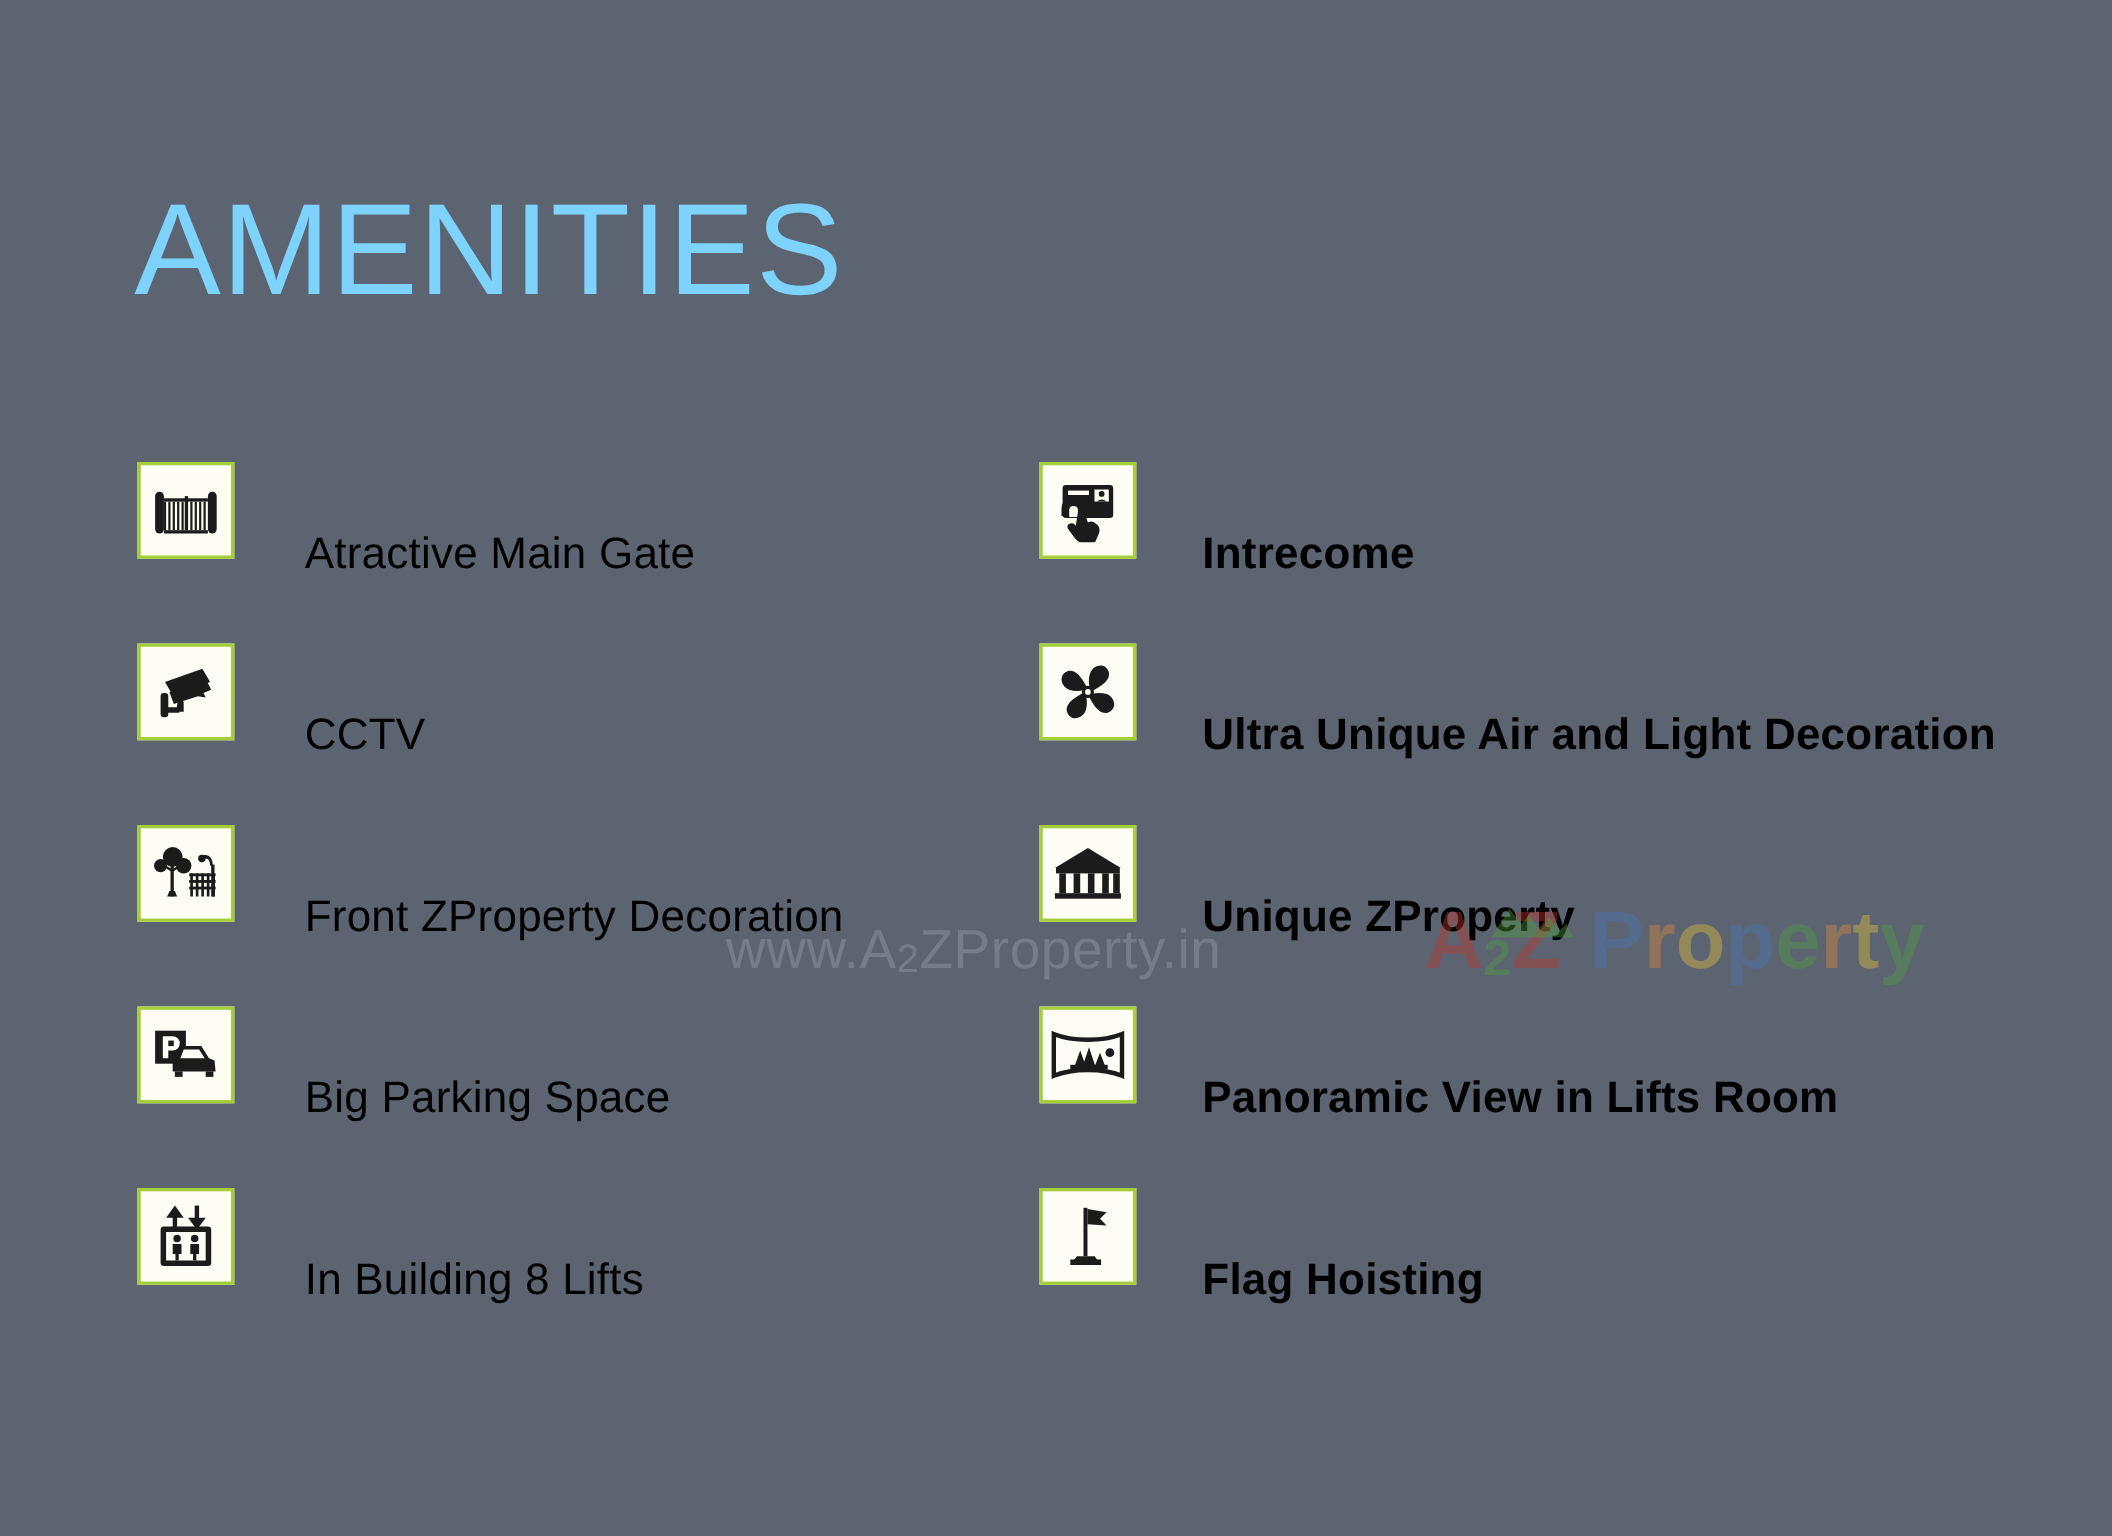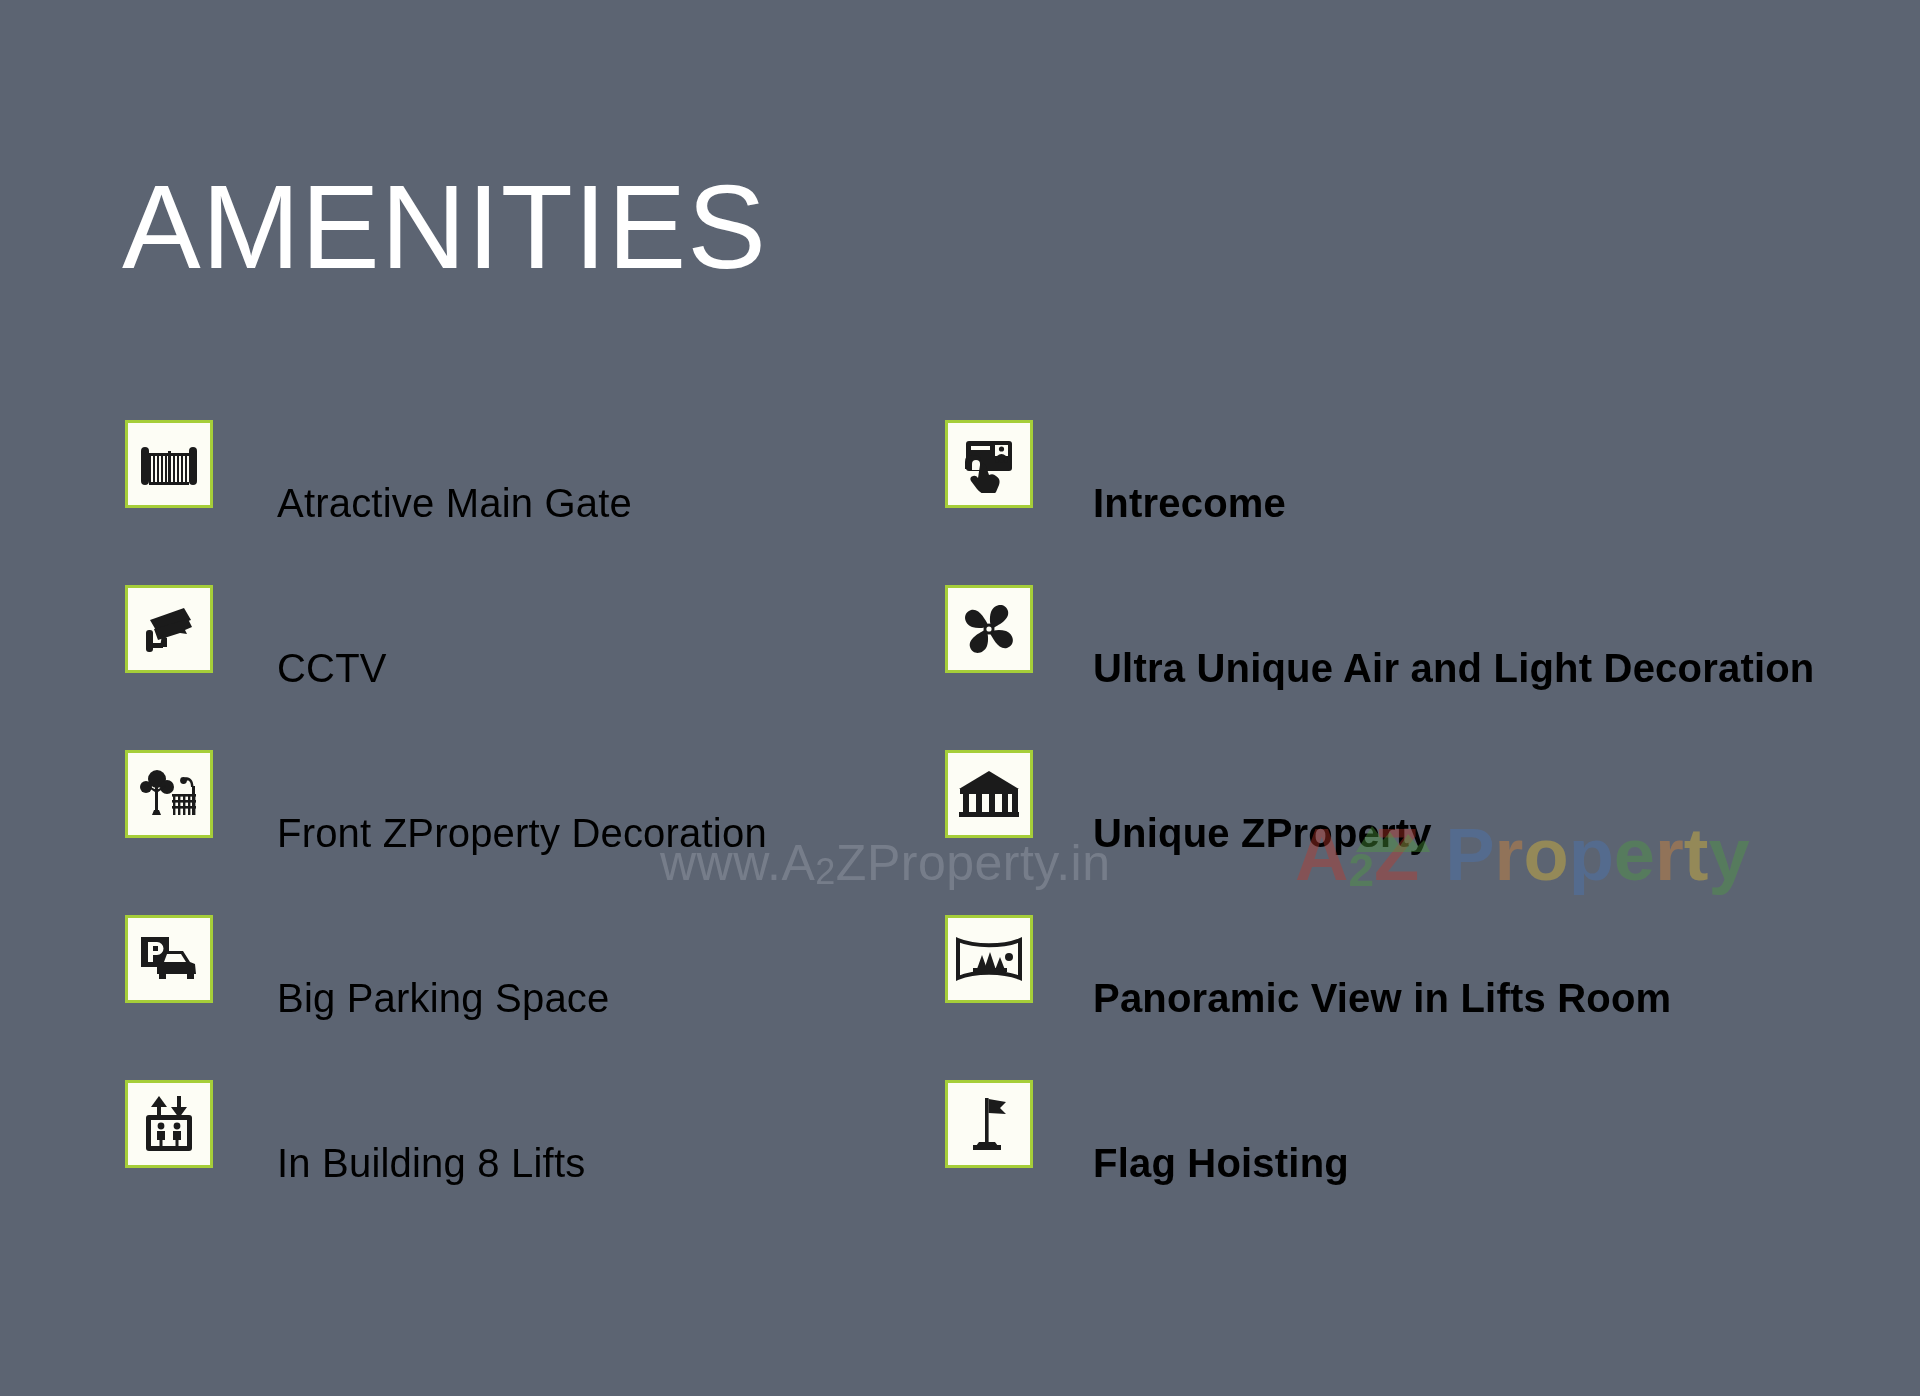--- a/index.html
+++ b/index.html
@@ -23,21 +23,21 @@
   }
 
   
   .title {
     position: absolute;
     left: 122px;
     top: 168px;
     font-size: 118px;
     line-height: 118px;
     letter-spacing: 1px;
-    color: #ffffff;
+    color: #7dd3fc;
     font-weight: 400;
     white-space: nowrap;
     user-select: none;
   }
 
   
   .wm-url {
     position: absolute;
     left: 660px;
     top: 838px;

